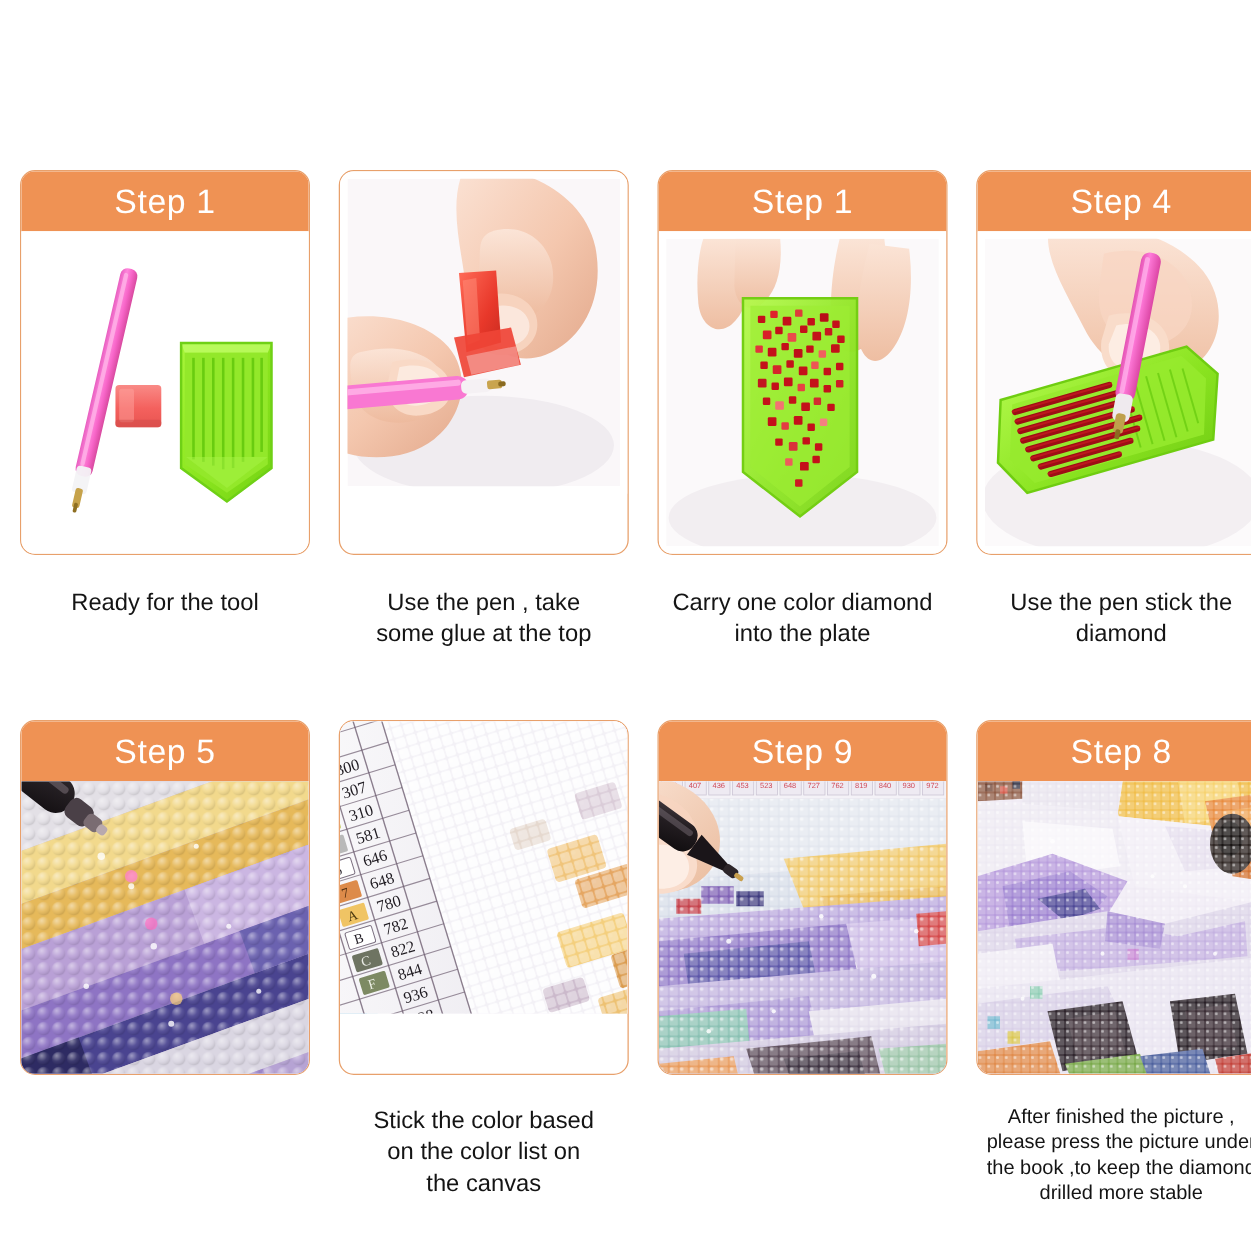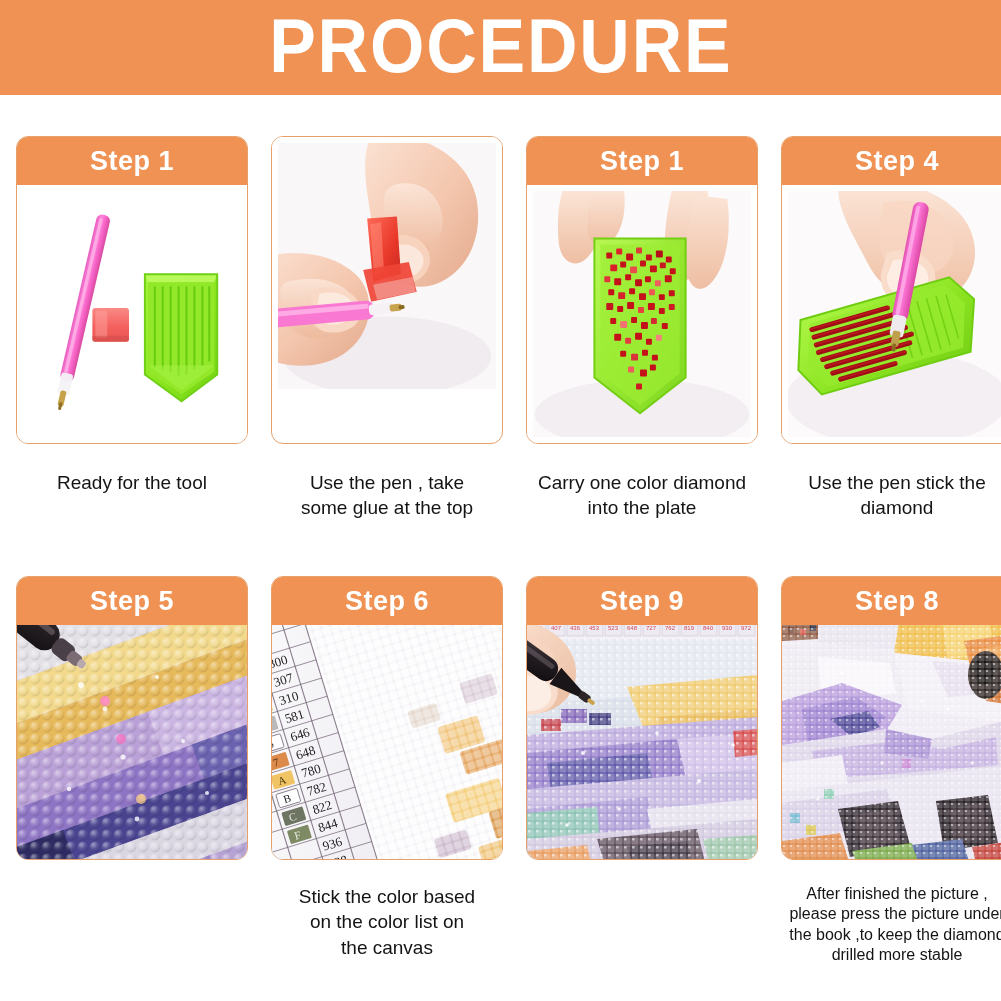--- a/index.html
+++ b/index.html
@@ -47,21 +47,21 @@
   .row-2 .card { height: 284px; }
 
   .card-head {
     height: 48px;
     background: #EF9254;
     display: flex; align-items: center; justify-content: center;
   }
   .card-head-label {
     color: #ffffff;
     font-size: 27px;
-    font-weight: 700;
+    font-weight: 400;
     letter-spacing: 0.5px;
   }
 
   .card-body { position: relative; width: 100%; height: calc(100% - 48px); overflow: hidden; background: #fff; }
   .photo { display: block; width: 100%; height: 100%; }
   .row-1 .card-body { padding: 6px; background: #ffffff; }
 
   
   .caption {
     margin-top: 26px;
@@ -73,23 +73,20 @@
     white-space: pre-line;
   }
   .caption.small { font-size: 16px; line-height: 1.28; margin-top: 22px; padding: 0; }
   .row-2 .caption { margin-top: 24px; }
 </style>
 </head>
 <body>
 
 <div class="page">
 
-  <div class="banner">
-    <div class="banner-title">PROCEDURE</div>
-  </div>
 
   <div class="row row-1">
 
     <div class="col">
       <div class="card">
         <div class="card-head">
           <span class="card-head-label">Step 1</span>
         </div>
         <div class="card-body">
           <svg class="photo" viewBox="0 0 220 248" preserveAspectRatio="xMidYMid meet">
@@ -452,23 +449,20 @@
               <rect x="58" y="11" width="14" height="12" rx="4" fill="#7A6C72"></rect>
               <rect x="70" y="13" width="8" height="8" rx="3" fill="#B8A9AE"></rect>
             </g>
           </svg>
         </div>
       </div>
     </div>
 
     <div class="col">
       <div class="card">
-        <div class="card-head">
-          <span class="card-head-label">Step 6</span>
-        </div>
         <div class="card-body">
           <svg class="photo" viewBox="0 0 230 258" preserveAspectRatio="xMidYMid slice">
             <defs>
               <pattern id="beads6" width="9" height="9" patternUnits="userSpaceOnUse">
                 <rect x="0.6" y="0.6" width="7.8" height="7.8" rx="1.6" fill="#ffffff" opacity=".9"></rect>
                 <rect x="1.4" y="1.4" width="3" height="3" rx="1" fill="#ffffff"></rect>
               </pattern>
               <linearGradient id="paperG" x1="0" y1="0" x2="1" y2="1">
                 <stop offset="0%" stop-color="#FFFFFF"></stop>
                   <stop offset="100%" stop-color="#EFEDF2"></stop>

